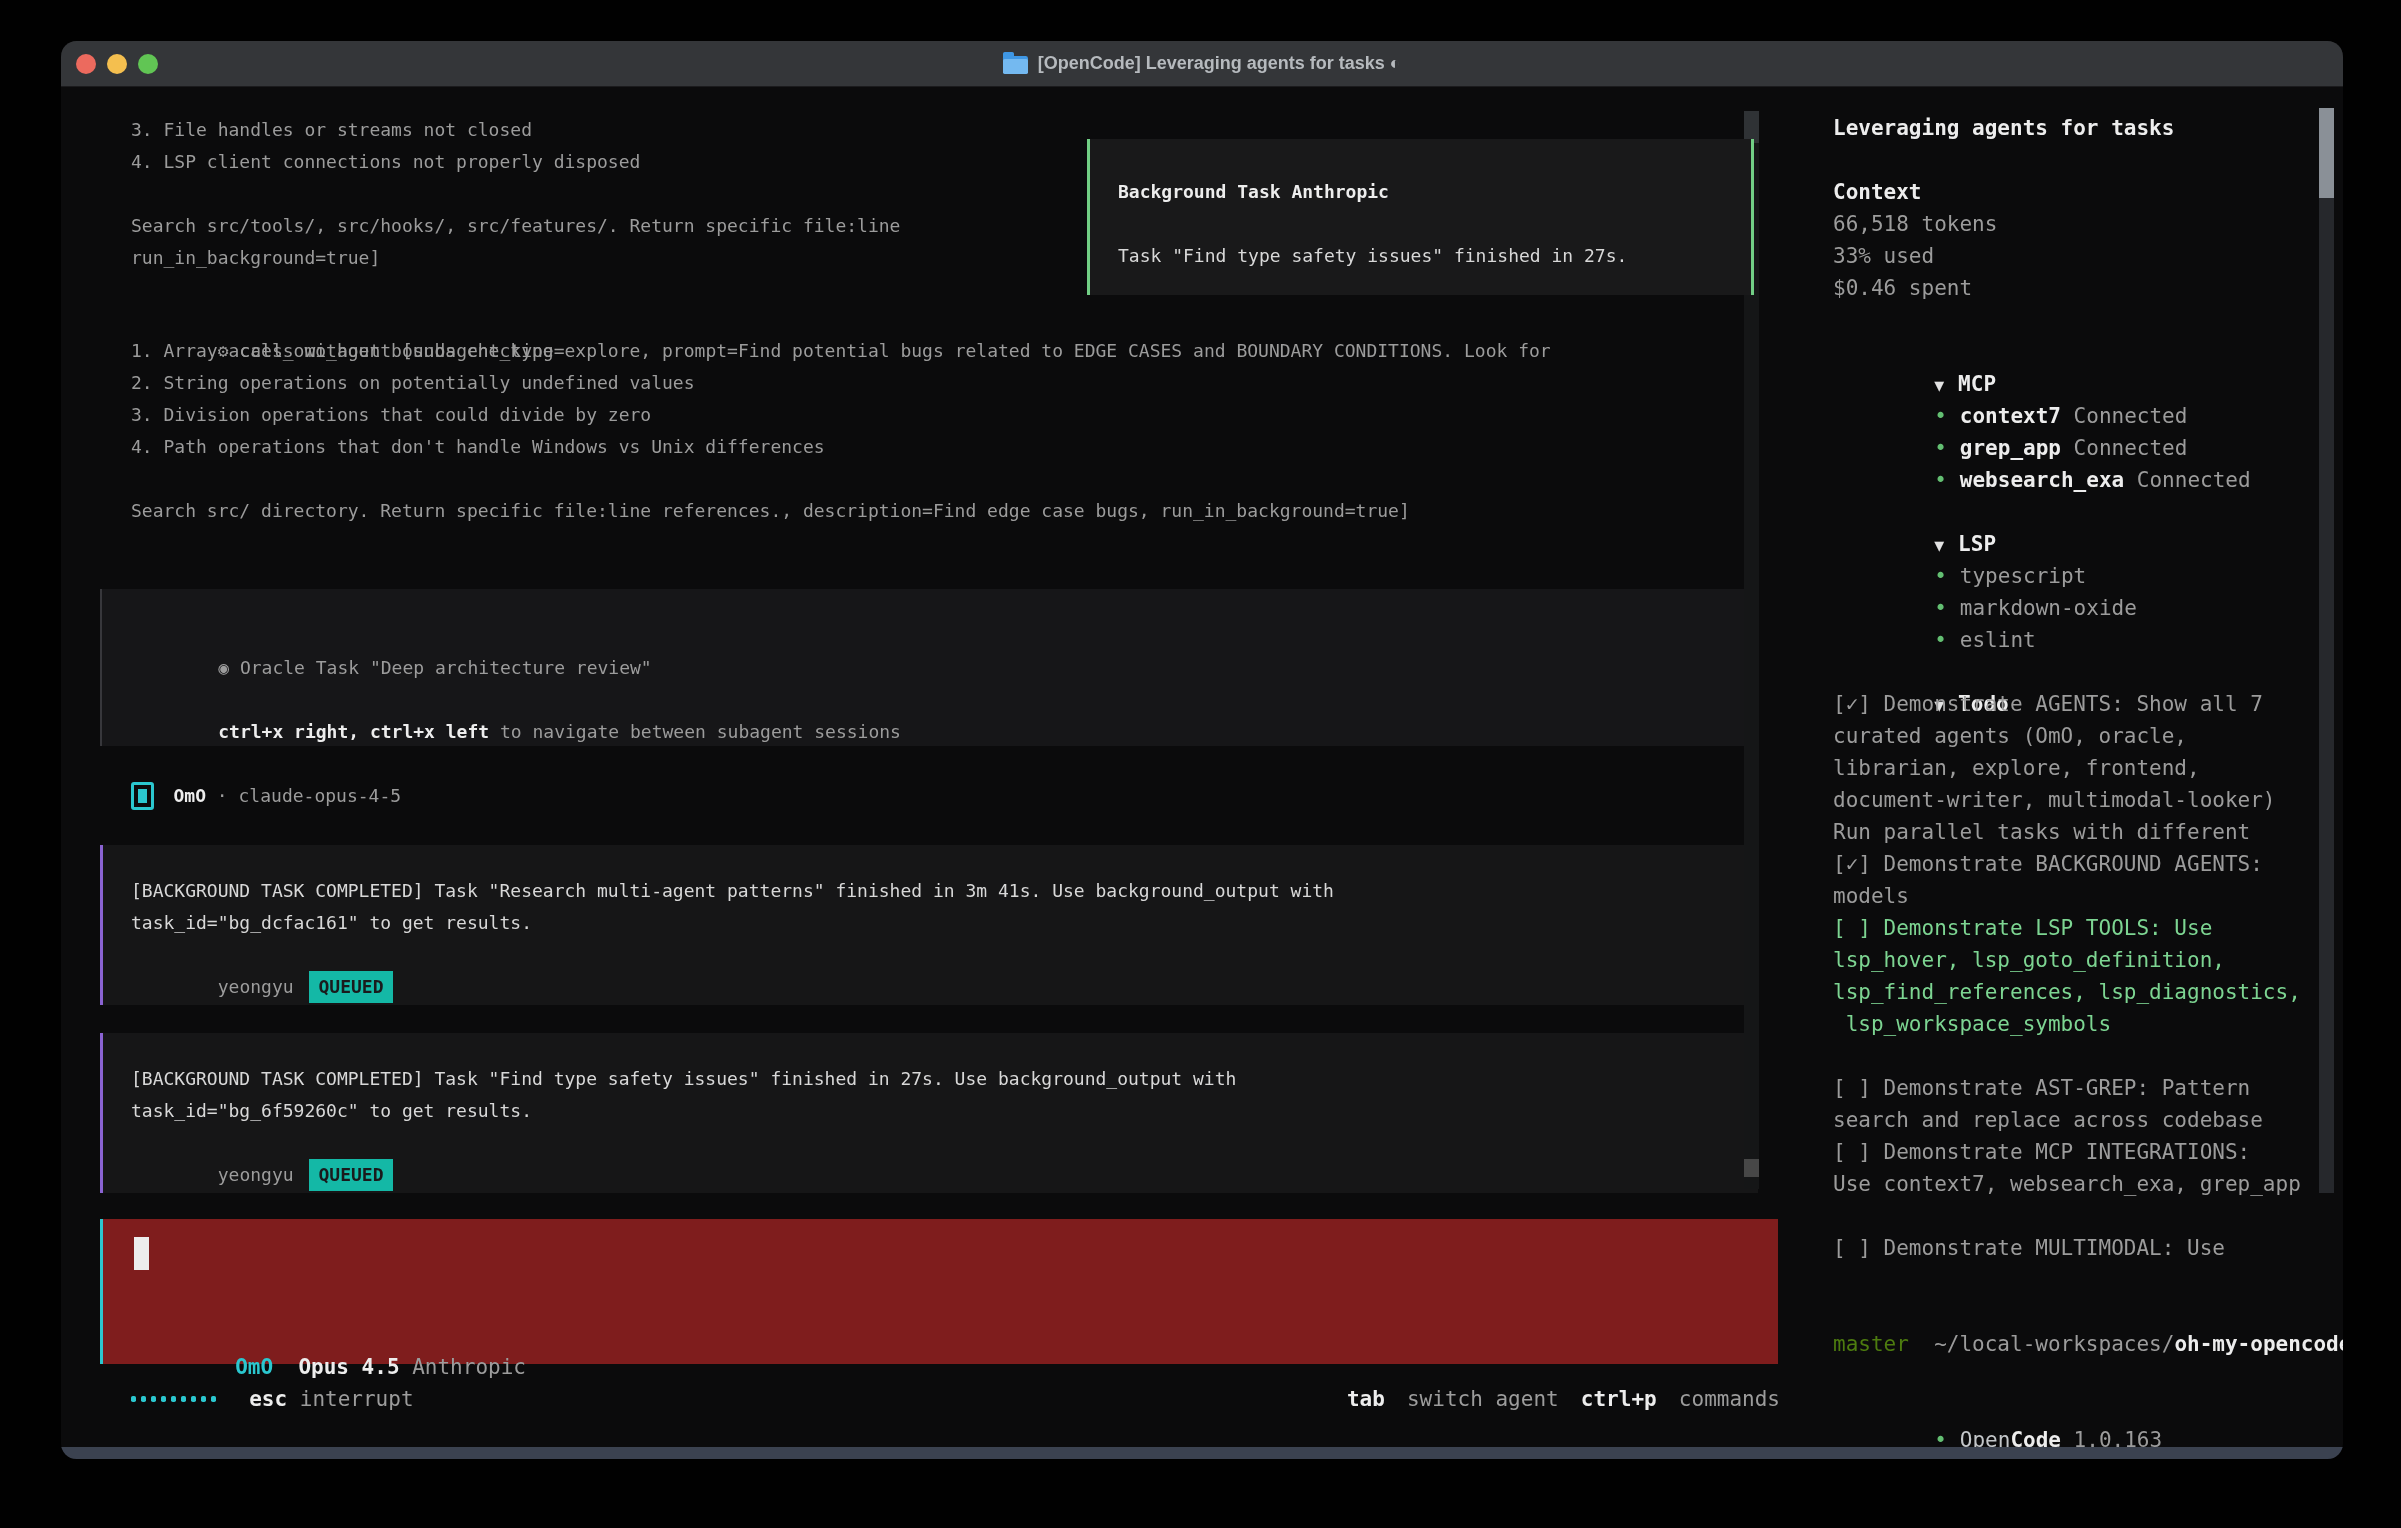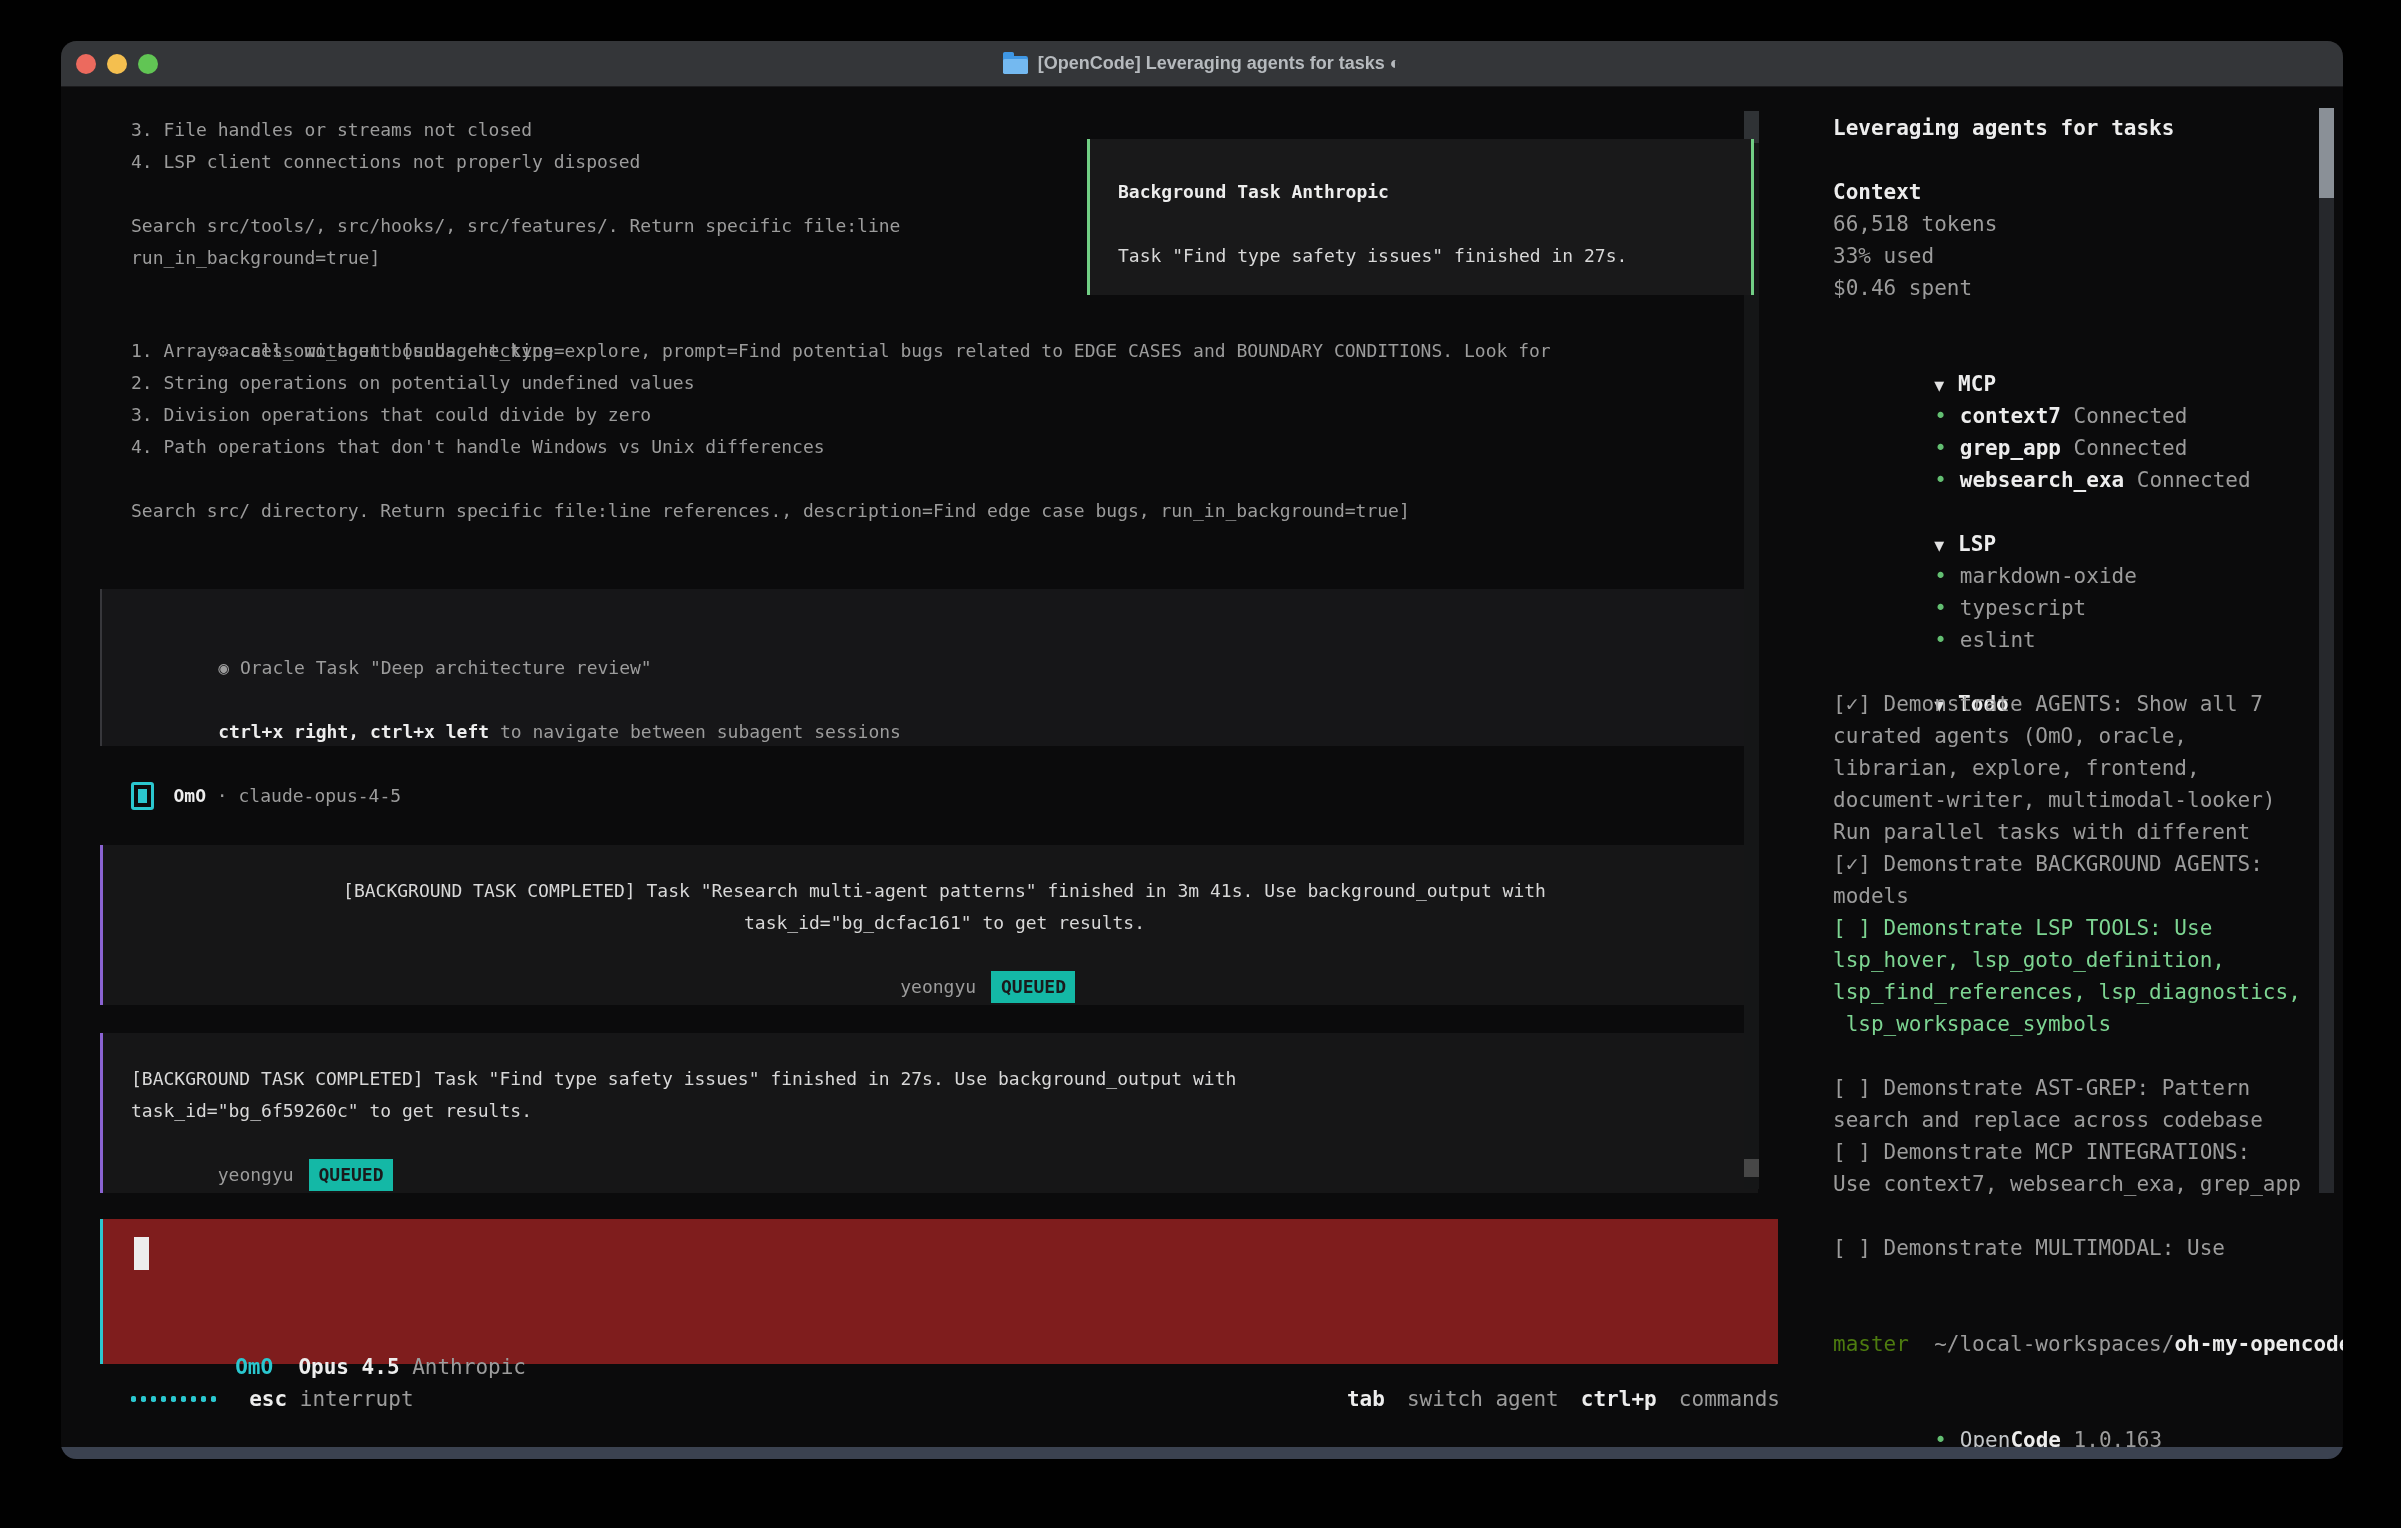--- a/index.html
+++ b/index.html
@@ -50,21 +50,21 @@
 
   
   .agent-header { position:absolute; left:70px; top:739px; display:flex; align-items:center; height:32px; }
   .omo-icon { width:22.5px; height:28px; border:3px solid #2bc7cf; border-radius:3px;
               display:flex; align-items:center; justify-content:center; margin-right:20px; }
   .omo-icon-inner { width:9.5px; height:14px; background:#2bc7cf; }
 
   
   .result { position:absolute; left:39px; width:1658px; height:160px; background:#161617;
             border-left:3.5px solid #8a63d2; padding:29.5px 0 0 28px; }
-  .result.r1 { top:804px;text-align:center; } .result.r2 { top:992px; }
+  .result.r1 { top:804px; } .result.r2 { top:992px; }
   .badge { display:inline-block; background:#14b8a6; color:#1a1a1c; font-weight:bold;
            padding:0 9.5px; margin-left:15.4px; }
 
   
   .inputbox { position:absolute; left:39px; top:1178px; width:1678px; height:145px;
               background:#7f1d1d; border-left:3.5px solid #2bc7cf; }
   .cursor { position:absolute; left:31px; top:17.7px; width:15.4px; height:33px; background:#ededed; }
   .modelrow { position:absolute; left:31px; top:100px; height:32px; line-height:32px;
               font-size:21px; white-space:pre; }
   .cyan { color:#2bc7cf; }
@@ -226,24 +226,24 @@
       </div>
       <div class="sline">
         <span class="bullet">•</span><span class="wbold">websearch_exa</span><span class="grey"> Connected</span>
       </div>
       <div class="gap"></div>
 
       <div class="sline">
         <span class="tri">▼</span><span class="wbold">LSP</span>
       </div>
       <div class="sline">
+        <span class="bullet">•</span><span class="grey">typescript</span>
+      </div>
+      <div class="sline">
         <span class="bullet">•</span><span class="grey">markdown-oxide</span>
-      </div>
-      <div class="sline">
-        <span class="bullet">•</span><span class="grey">typescript</span>
       </div>
       <div class="sline">
         <span class="bullet">•</span><span class="grey">eslint</span>
       </div>
       <div class="gap"></div>
 
       <div class="sline">
         <span class="tri">▼</span><span class="wbold">Todo</span>
       </div>
       <div>

